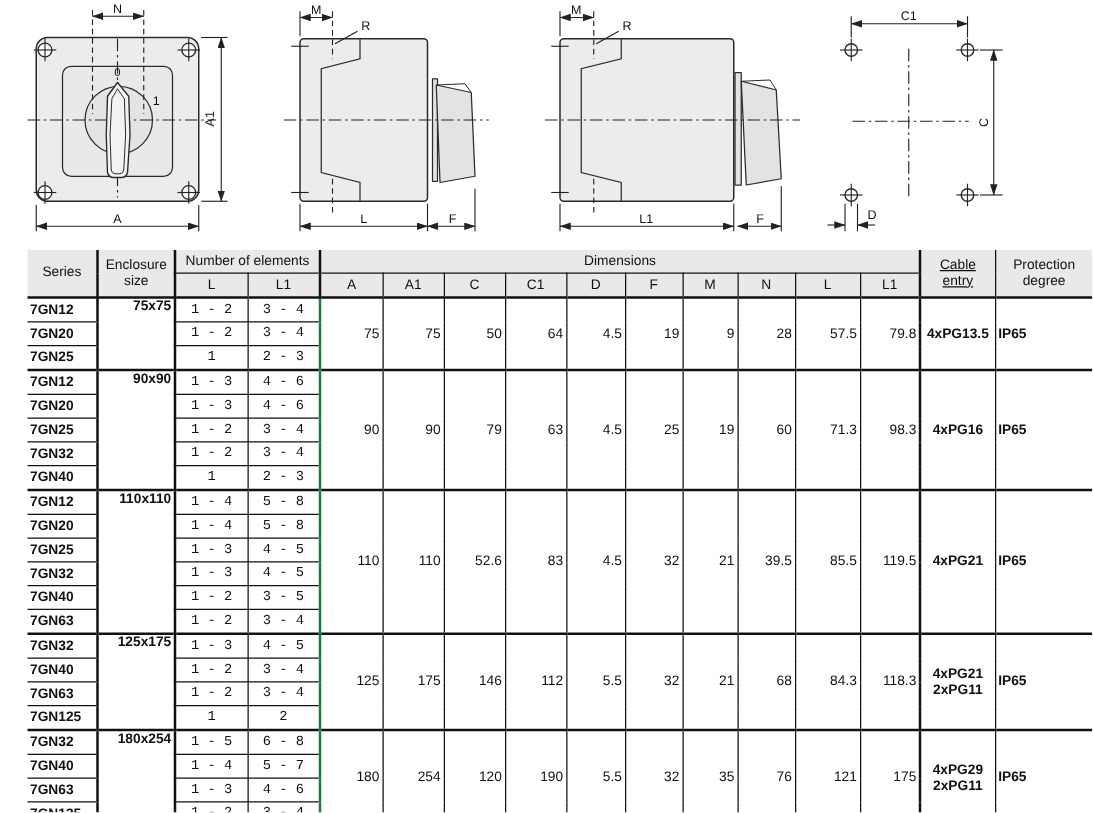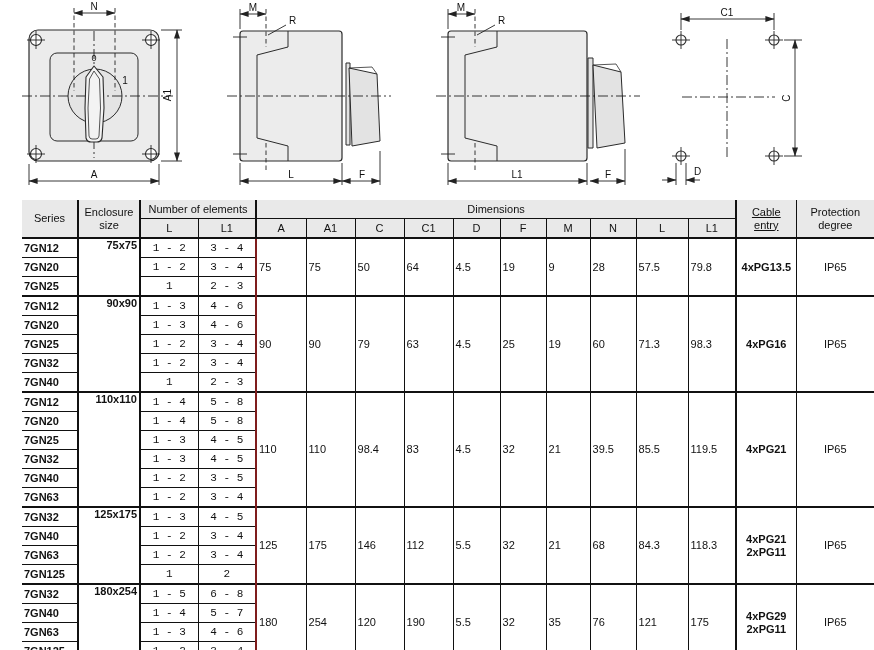--- a/index.html
+++ b/index.html
@@ -32,25 +32,25 @@
   .hcab{border-right:1px solid #111;border-bottom:2px solid #111;text-decoration:underline;}
   .hprot{border-bottom:2px solid #111;}
   .h2{height:20px;border-bottom:2px solid #111;}
   .hL{border-right:1px solid #111;}
   .hL1{border-right:2px solid #111;}
   .hd{border-right:1px solid #111;}
   .hdlast{border-right:2px solid #111;}
   .c-series{font-weight:bold;text-align:left;padding-left:4px;border-right:2px solid #111;border-bottom:1px solid #111;}
   .c-enc{font-weight:bold;text-align:right;padding-left:3px;padding-top:1px;border-right:2px solid #111;vertical-align:top;}
   .c-el{text-align:center;border-right:1px solid #111;border-bottom:1px solid #111;font-family:Liberation Mono, monospace;}
-  .c-el1{border-right:2px solid #7f1d1d;margin-left:24px;}
-  .c-dim{text-align:left;border-right:1px solid #111;vertical-align:middle;margin-left:44px;}
+  .c-el1{border-right:2px solid #15803d;margin-left:24px;}
+  .c-dim{text-align:right;border-right:1px solid #111;vertical-align:middle;margin-left:44px;}
   .c-dimlast{border-right:2px solid #111;}
   .c-cable{text-align:center;border-right:1px solid #111;vertical-align:middle;line-height:12px;font-weight:bold;}
-  .c-prot{text-align:center;vertical-align:middle;}
+  .c-prot{text-align:left;vertical-align:middle;font-weight:bold;}
   .gs{border-top:2px solid #111;}
 </style>
 </head>
 <body>
 
 <div id="page">
 
   <svg style="left:15px;top:3px" width="205" height="192" viewBox="0 0 205 192">
     <defs>
       <marker id="ma" markerWidth="10" markerHeight="8" refX="8.6" refY="3" orient="auto-start-reverse" markerUnits="userSpaceOnUse">
@@ -353,21 +353,21 @@
           <td class="c-el">1</td>
           <td class="c-el c-el1">2 - 3</td>
         </tr>
         <tr>
           <td class="c-series gs">7GN12</td>
           <td class="c-enc gs" rowspan="6">110x110</td>
           <td class="c-el gs">1 - 4</td>
           <td class="c-el c-el1 gs">5 - 8</td>
           <td class="c-dim gs" rowspan="6">110</td>
           <td class="c-dim gs" rowspan="6">110</td>
-          <td class="c-dim gs" rowspan="6">98.4</td>
+          <td class="c-dim gs" rowspan="6">52.6</td>
           <td class="c-dim gs" rowspan="6">83</td>
           <td class="c-dim gs" rowspan="6">4.5</td>
           <td class="c-dim gs" rowspan="6">32</td>
           <td class="c-dim gs" rowspan="6">21</td>
           <td class="c-dim gs" rowspan="6">39.5</td>
           <td class="c-dim gs" rowspan="6">85.5</td>
           <td class="c-dim c-dimlast gs" rowspan="6">119.5</td>
           <td class="c-cable gs" rowspan="6">
             <div>4xPG21</div>
           </td>

